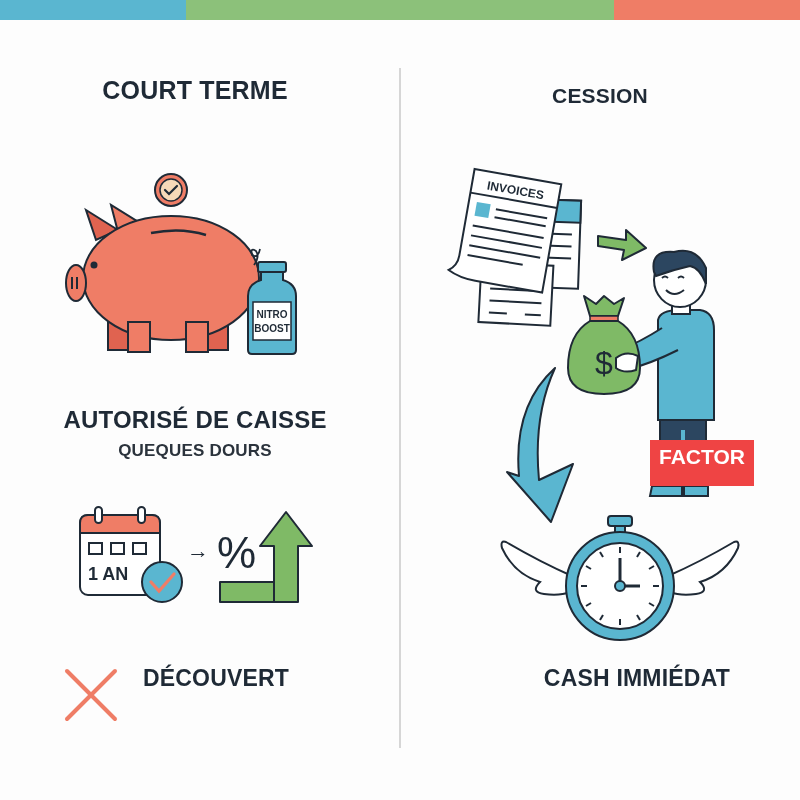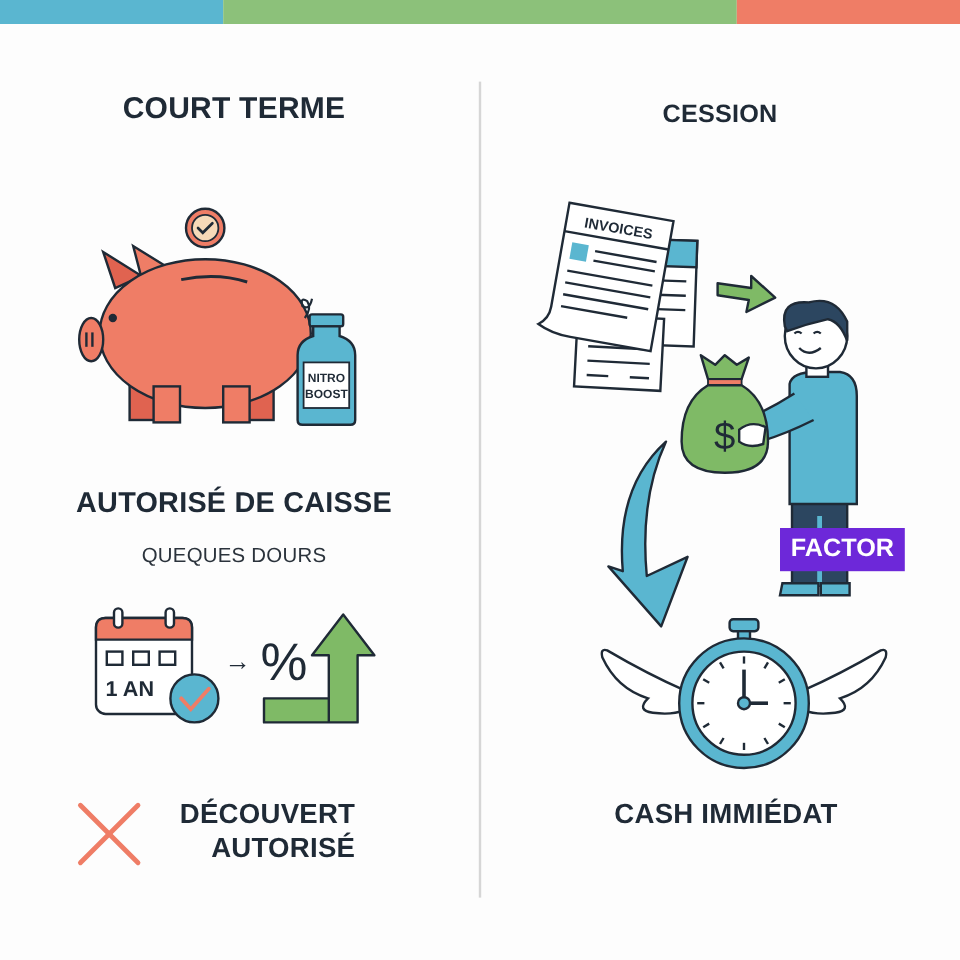--- a/index.html
+++ b/index.html
@@ -9,23 +9,23 @@
     font-family: "Liberation Sans", "DejaVu Sans", sans-serif;
     color: #1f2a36;
   }
   .topbar { position: absolute; left: 0; top: 0; width: 800px; height: 20px; display: flex; }
   .topbar div { height: 20px; }
   .divider { position: absolute; left: 399px; top: 68px; width: 2px; height: 680px; background: #d6d6d6; }
   .txt { position: absolute; font-weight: bold; text-align: center; letter-spacing: 0.2px; }
   .h-left { left: 60px; width: 270px; top: 76px; font-size: 25px; text-align: center; }
   .h-right { left: 470px; width: 260px; top: 80px; font-size: 21px; line-height: 31px; }
   .facility { left: 60px; width: 270px; top: 406px; font-size: 24px; }
-  .sub { left: 60px; width: 270px; top: 453px; font-size: 17px; font-weight: normal; color: #2b333c; }
-  .decouvert { left: 136px; width: 160px; top: 664px; font-size: 23px; text-align: right; line-height: 28px; }
-  .cash { left: 480px; width: 250px; top: 664px; font-size: 23px; line-height: 28px; }
+  .sub { left: 60px; width: 270px; top: 441px; font-size: 17px; font-weight: bold; color: #2b333c; }
+  .decouvert { left: 136px; width: 160px; top: 664px; font-size: 23px; text-align: center; line-height: 28px; }
+  .cash { left: 480px; width: 250px; top: 664px; font-size: 23px; line-height: 28px; text-align: right; }
   svg { position: absolute; overflow: visible; }
 </style>
 </head>
 <body>
 
 <div class="topbar">
   <div style="width:186px;background:#5ab6d0"></div>
   <div style="width:428px;background:#8cc17a"></div>
   <div style="width:186px;background:#ef7d66"></div>
 </div>
@@ -91,21 +91,20 @@
   <line x1="56" y1="72" x2="56" y2="92" stroke="#1f2a36" stroke-width="2"></line>
 </svg>
 
 <svg style="left:64px;top:668px" width="54" height="54" viewBox="0 0 54 54">
   <line x1="3" y1="3" x2="51" y2="51" stroke="#ef7d66" stroke-width="4" stroke-linecap="round"></line>
   <line x1="51" y1="3" x2="3" y2="51" stroke="#ef7d66" stroke-width="4" stroke-linecap="round"></line>
 </svg>
 
 <div class="txt decouvert">
   <div>DÉCOUVERT</div>
-  <div>AUTORISÉ</div>
 </div>
 
 <div class="txt h-right">
   <div>CESSION</div>
 </div>
 
 <svg style="left:448px;top:172px" width="140" height="156" viewBox="0 0 140 156">
   <g transform="rotate(2 110 60)">
     <rect x="60" y="28" width="72" height="88" fill="#ffffff" stroke="#1f2a36" stroke-width="2"></rect>
     <rect x="60" y="28" width="72" height="22" fill="#5ab6d0" stroke="#1f2a36" stroke-width="2"></rect>
@@ -155,21 +154,21 @@
 </svg>
 
 <svg style="left:566px;top:294px" width="76" height="106" viewBox="0 0 76 106">
   <path d="M18 2 L30 10 L38 2 L48 10 L58 4 L52 22 L24 22 Z" fill="#7fba66" stroke="#1f2a36" stroke-width="2" stroke-linejoin="round"></path>
   <rect x="24" y="22" width="28" height="5" fill="#ef7d66" stroke="#1f2a36" stroke-width="1.5"></rect>
   <path d="M24 27 Q2 40 2 74 Q2 100 38 100 Q74 100 74 74 Q74 40 52 27 Z" fill="#7fba66" stroke="#1f2a36" stroke-width="2"></path>
   <text x="38" y="80" text-anchor="middle" font-family="Liberation Sans, sans-serif" font-size="32" fill="#1f2a36">$</text>
   <path d="M50 64 Q60 56 72 62 L70 76 Q58 80 50 74 Z" fill="#ffffff" stroke="#1f2a36" stroke-width="2"></path>
 </svg>
 
-<div style="position:absolute;left:650px;top:440px;width:104px;height:36px;background:#6d28d9;color:#ffffff;font-weight:bold;font-size:21px;text-align:center;line-height:34px;">FACTOR</div>
+<div style="position:absolute;left:650px;top:440px;width:104px;height:46px;background:#ef4444;color:#ffffff;font-weight:bold;font-size:21px;text-align:center;line-height:34px;">FACTOR</div>
 
 <svg style="left:505px;top:366px" width="70" height="160" viewBox="0 0 70 160">
   <path d="M50 2 Q8 40 14 110 L2 106 L46 156 L68 98 L34 114 Q28 50 50 2 Z" fill="#5ab6d0" stroke="#1f2a36" stroke-width="2" stroke-linejoin="round"></path>
 </svg>
 
 <svg style="left:500px;top:512px" width="240" height="130" viewBox="0 0 240 130">
   <path d="M72 64 Q40 50 6 30 Q0 28 2 36 Q14 62 40 70 Q30 80 44 82 Q60 84 70 80 Z" fill="#ffffff" stroke="#1f2a36" stroke-width="2"></path>
   <path d="M168 64 Q200 50 234 30 Q240 28 238 36 Q226 62 200 70 Q210 80 196 82 Q180 84 170 80 Z" fill="#ffffff" stroke="#1f2a36" stroke-width="2"></path>
   <rect x="108" y="4" width="24" height="10" rx="3" fill="#5ab6d0" stroke="#1f2a36" stroke-width="2"></rect>
   <rect x="115" y="14" width="10" height="10" fill="#5ab6d0" stroke="#1f2a36" stroke-width="2"></rect>

